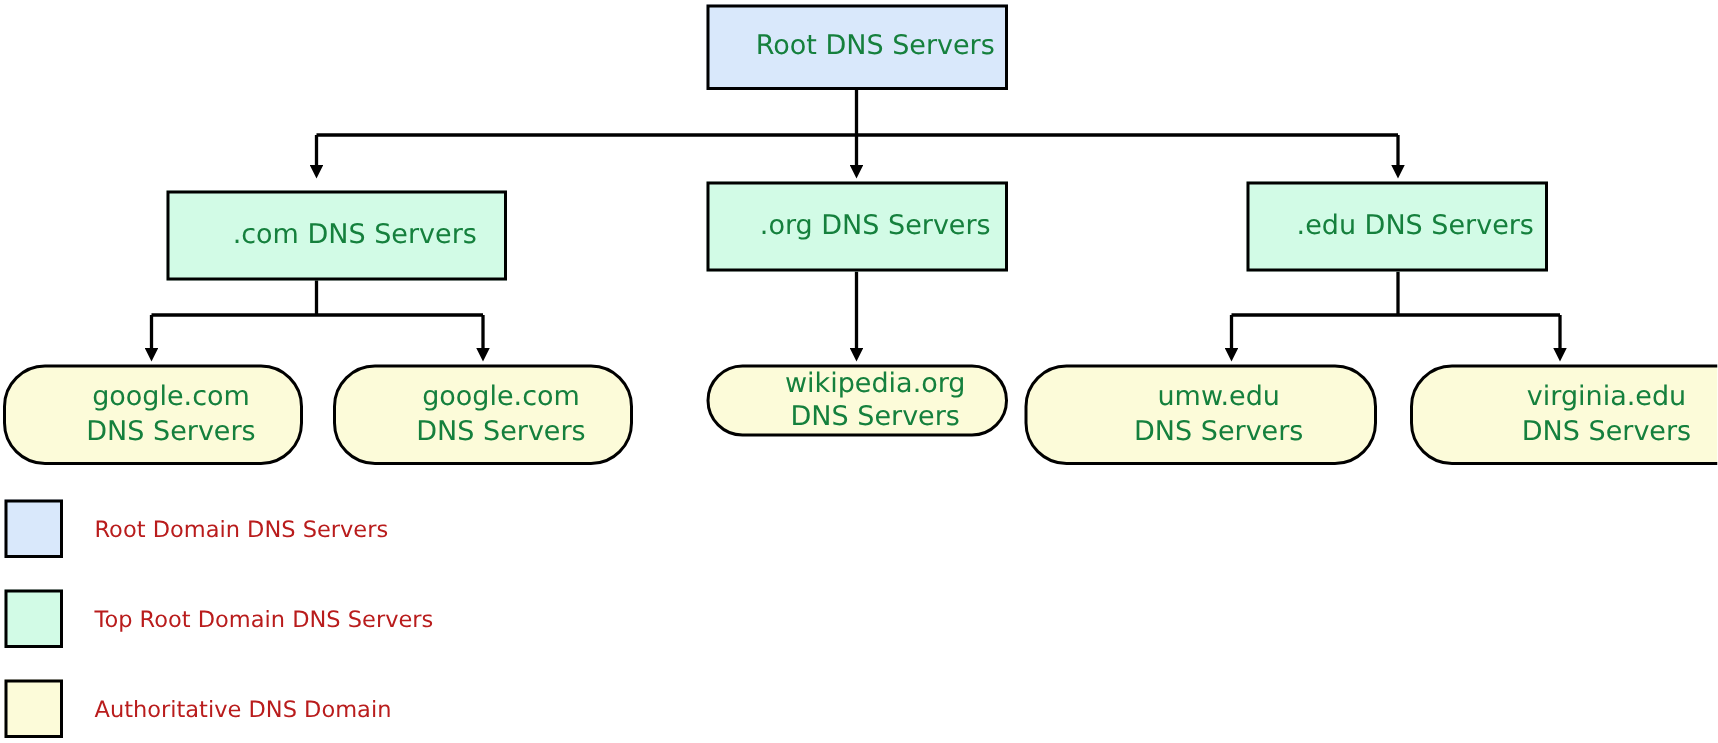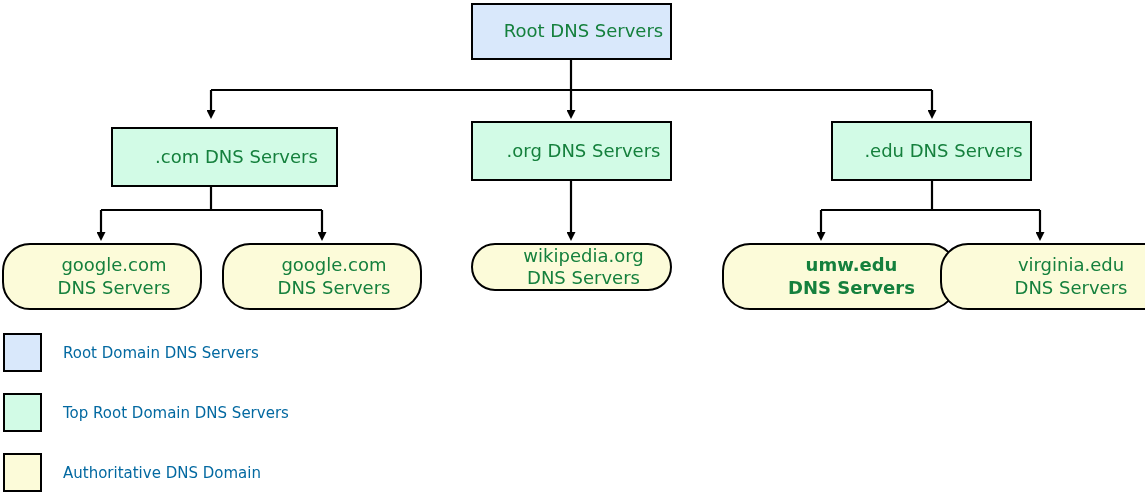--- a/index.html
+++ b/index.html
@@ -53,21 +53,21 @@
   .legend-swatch {
     position: absolute;
     box-sizing: border-box;
     width: 39px;
     height: 39px;
     border: 2px solid #000000;
   }
   .legend-label {
     position: absolute;
     font-size: 15px;
-    color: #0369a1;
+    color: #b91c1c;
     white-space: nowrap;
     left: 63px;
     height: 39px;
     display: flex;
     align-items: center;
   }
 </style>
 </head>
 <body>
 
@@ -117,21 +117,21 @@
 
   <div class="node node-auth" style="left:2px; top:243px; width:200px; height:67px;">google.com
 DNS Servers</div>
 
   <div class="node node-auth" style="left:222px; top:243px; width:200px; height:67px;">google.com
 DNS Servers</div>
 
   <div class="node node-auth" style="left:471px; top:243px; width:201px; height:48px;text-align:center;">wikipedia.org
 DNS Servers</div>
 
-  <div class="node node-auth" style="left:722px; top:243px; width:235px; height:67px;font-weight:bold;">umw.edu
+  <div class="node node-auth" style="left:683px; top:243px; width:235px; height:67px;">umw.edu
 DNS Servers</div>
 
   <div class="node node-auth" style="left:940px; top:243px; width:238px; height:67px;">virginia.edu
 DNS Servers</div>
 
   <div>
     <div class="legend-swatch" style="left:3px; top:333px; background:#d9e8fb;"></div>
     <div class="legend-label" style="top:333px;">Root Domain DNS Servers</div>
 
     <div class="legend-swatch" style="left:3px; top:393px; background:#d2fbe6;"></div>

